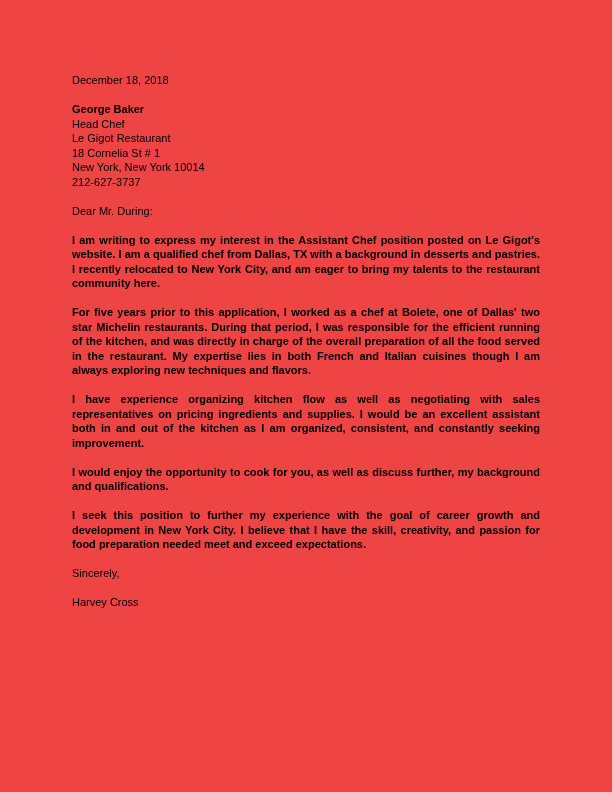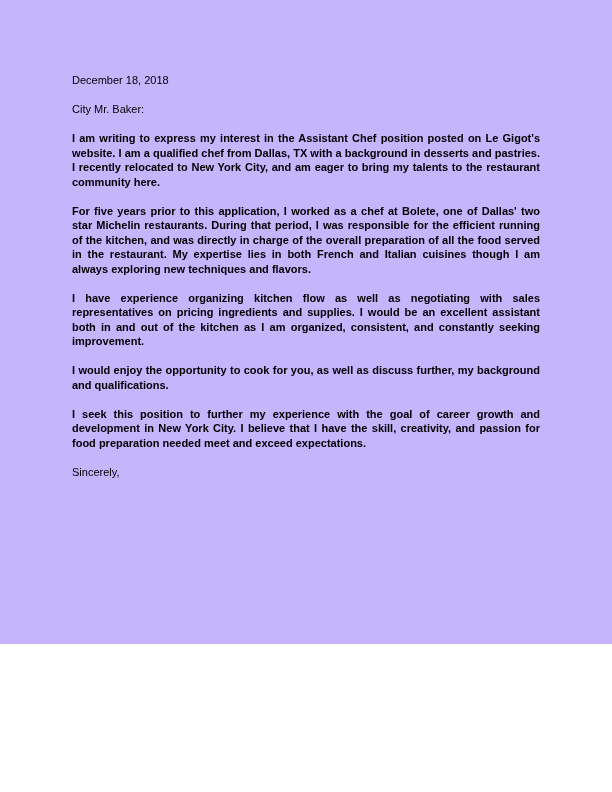--- a/index.html
+++ b/index.html
@@ -3,22 +3,22 @@
 <meta charset="utf-8">
 <style>
   html, body {
     margin: 0;
     padding: 0;
     background: #ffffff;
   }
   .page {
     position: relative;
     width: 612px;
-    height: 644px;
-    background: #c4b5fd;
+    height: 792px;
+    background: #ef4444;
     overflow: hidden;
   }
   .letter {
     position: absolute;
     left: 72px;
     top: 73px;
     width: 468px;
     font-family: "Liberation Sans", sans-serif;
     font-size: 11px;
     line-height: 14.5px;
@@ -46,30 +46,39 @@
   }
 </style>
 </head>
 <body>
 
 <div class="page">
   <div class="letter">
 
     <p>December 18, 2018</p>
 
+    <div class="recipient-block">
+      <p class="bold">George Baker</p>
+      <p>Head Chef</p>
+      <p>Le Gigot Restaurant</p>
+      <p>18 Cornelia St # 1</p>
+      <p>New York, New York 10014</p>
+      <p>212-627-3737</p>
+    </div>
 
-    <p>City Mr. Baker:</p>
+    <p>Dear Mr. During:</p>
 
     <p class="para">I am writing to express my interest in the Assistant Chef position posted on Le Gigot's website. I am a qualified chef from Dallas, TX with a background in desserts and pastries.  I recently relocated to New York City, and am eager to bring my talents to the restaurant community here.</p>
 
     <p class="para">For five years prior to this application, I worked as a chef at Bolete, one of Dallas' two star Michelin restaurants. During that period, I was responsible for the efficient running of the kitchen, and was directly in charge of the overall preparation of all the food served in the restaurant. My expertise lies in both French and Italian cuisines though I am always exploring new techniques and flavors.</p>
 
     <p class="para">I have experience organizing kitchen flow as well as negotiating with sales representatives on pricing ingredients and supplies. I would be an excellent assistant both in and out of the kitchen as I am organized, consistent, and constantly seeking improvement.</p>
 
     <p class="para">I would enjoy the opportunity to cook for you, as well as discuss further, my background and qualifications.</p>
 
     <p class="para">I seek this position to further my experience with the goal of career growth and development in New York City.  I believe that I have the skill, creativity, and passion for food preparation needed meet and exceed expectations.</p>
 
     <p class="sig-gap">Sincerely,</p>
 
+    <p>Harvey Cross</p>
 
   </div>
 </div>
 
 </body></html>

